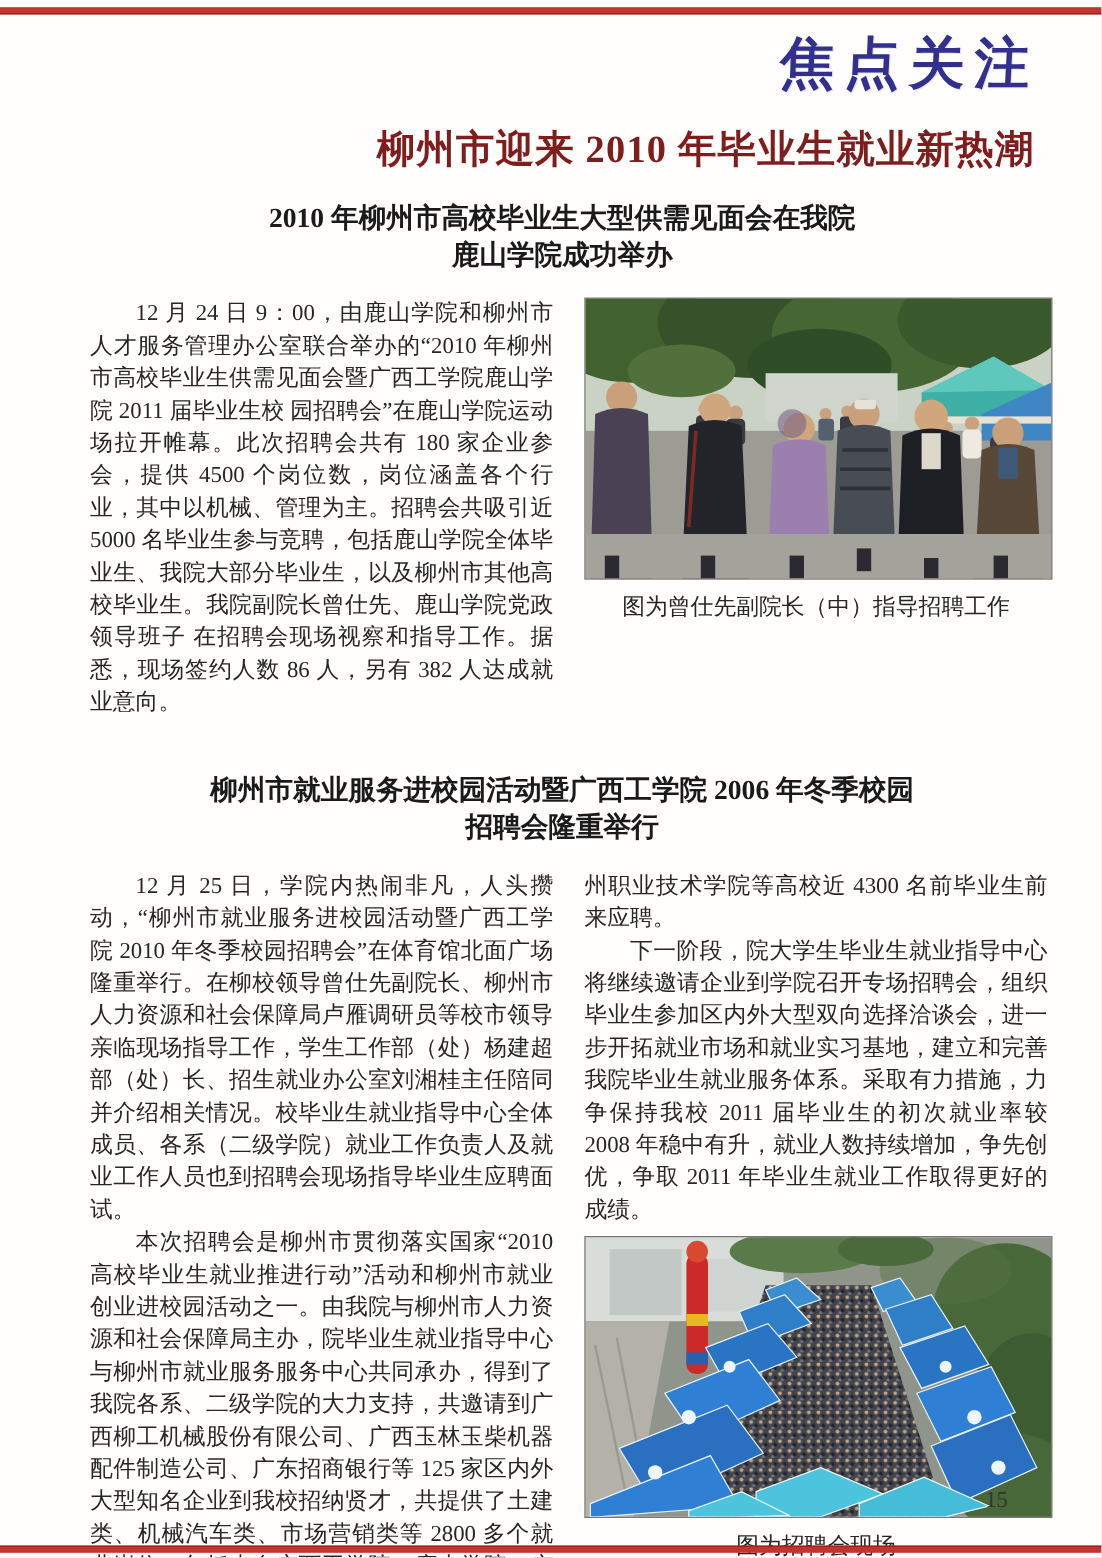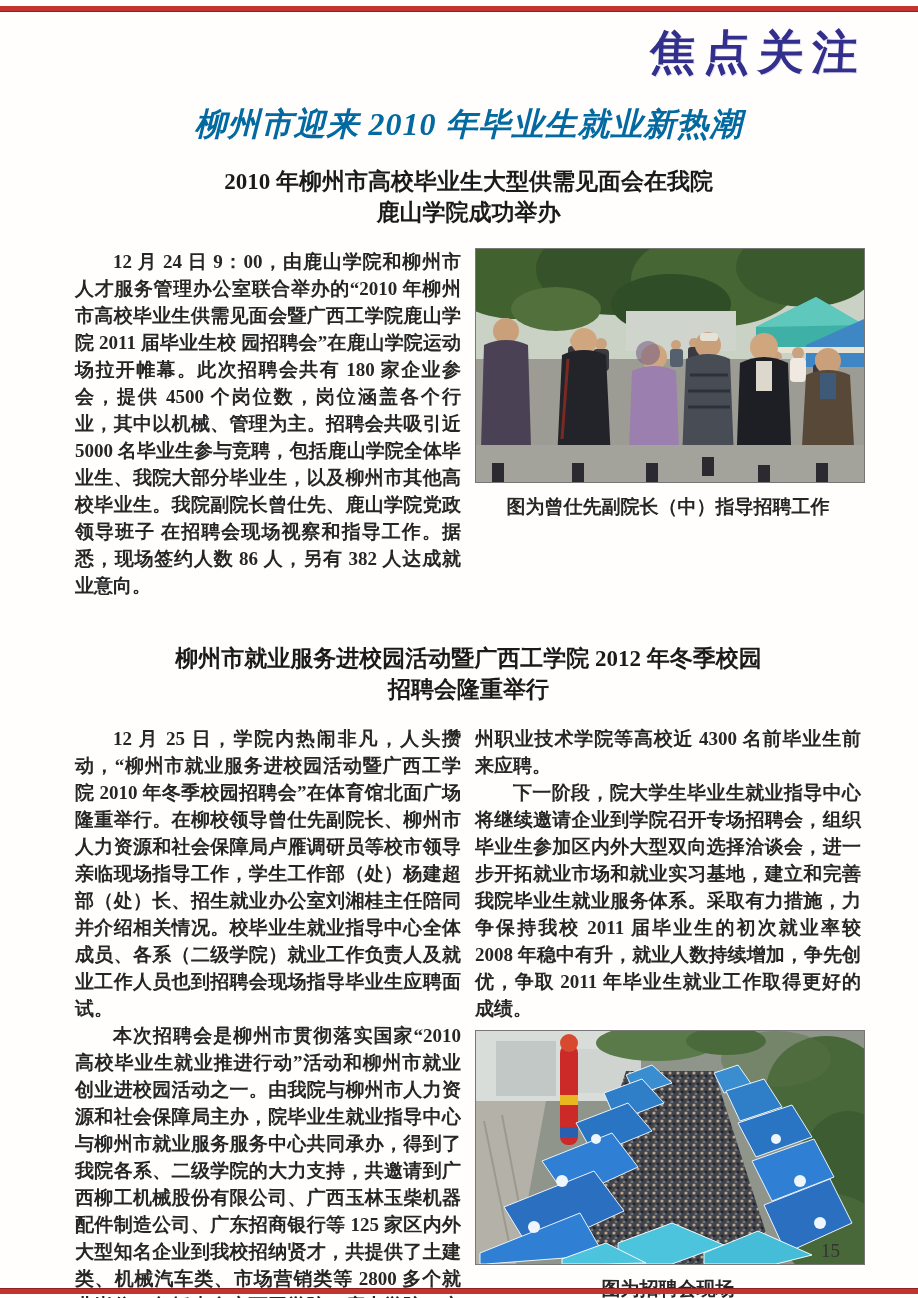--- a/index.html
+++ b/index.html
@@ -17,28 +17,28 @@
   .bar-bottom{position:absolute;bottom:4px;left:0;right:0;height:5px;background:#c23430;border-top:1px solid #8e211e;}
   .brand{
     position:absolute;top:22px;right:52px;
     font-size:46px;font-weight:bold;color:#32308c;
     letter-spacing:8px;
     transform:skewX(-3deg);
     text-shadow:1px 1px 0 #32308c22;
   }
   .content{position:absolute;left:75px;right:56px;top:100px;}
   .main-title{
-    text-align:center;color:#0369a1;font-weight:bold;
-    font-size:32px;line-height:40px;margin:4px 0 22px 0;letter-spacing:1px;font-style:italic;
+    text-align:right;color:#7f1d1d;font-weight:bold;
+    font-size:32px;line-height:40px;margin:4px 0 22px 0;letter-spacing:1px;
   }
   .sec-title{
     text-align:center;color:#1a1a1a;font-weight:bold;
     font-size:23px;line-height:31px;margin:18px 0 20px 0;
   }
-  .cols{display:flex;gap:14px;font-weight:bold;}
+  .cols{display:flex;gap:26px;}
   .col{width:386px;flex:0 0 386px;}
   .body-text p{
     margin:0;font-size:19px;line-height:27px;
     text-align:justify;text-justify:inter-ideograph;
     text-indent:2em;color:#262626;
   }
   .body-text p.noindent{text-indent:0;}
   .photo-frame{width:388px;border:1px solid #777;background:#ccc;font-size:0;line-height:0;}
   .photo-frame svg{display:block;}
   .caption{
@@ -138,21 +138,21 @@
                 <rect x="340" y="214" width="12" height="19"></rect>
             </g>
           </svg>
         </div>
         <div class="caption">图为曾仕先副院长（中）指导招聘工作</div>
       </div>
     </div>
 
     <div class="sec2">
       <h2 class="sec-title">
-        <span>柳州市就业服务进校园活动暨广西工学院 2012 年冬季校园</span><br>
+        <span>柳州市就业服务进校园活动暨广西工学院 2006 年冬季校园</span><br>
         <span>招聘会隆重举行</span>
       </h2>
 
       <div class="cols">
         <div class="col body-text">
           <p>12 月 25 日，学院内热闹非凡，人头攒动，“柳州市就业服务进校园活动暨广西工学院 2010 年冬季校园招聘会”在体育馆北面广场隆重举行。在柳校领导曾仕先副院长、柳州市人力资源和社会保障局卢雁调研员等校市领导亲临现场指导工作，学生工作部（处）杨建超部（处）长、招生就业办公室刘湘桂主任陪同并介绍相关情况。校毕业生就业指导中心全体成员、各系（二级学院）就业工作负责人及就业工作人员也到招聘会现场指导毕业生应聘面试。</p>
           <p>本次招聘会是柳州市贯彻落实国家“2010 高校毕业生就业推进行动”活动和柳州市就业创业进校园活动之一。由我院与柳州市人力资源和社会保障局主办，院毕业生就业指导中心与柳州市就业服务服务中心共同承办，得到了我院各系、二级学院的大力支持，共邀请到广西柳工机械股份有限公司、广西玉林玉柴机器配件制造公司、广东招商银行等 125 家区内外大型知名企业到我校招纳贤才，共提供了土建类、机械汽车类、市场营销类等 2800 多个就业岗位。包括来自广西工学院、鹿山学院、广西财经学院、柳</p>
         </div>
         <div class="col body-text">
           <p class="noindent">州职业技术学院等高校近 4300 名前毕业生前来应聘。</p>

